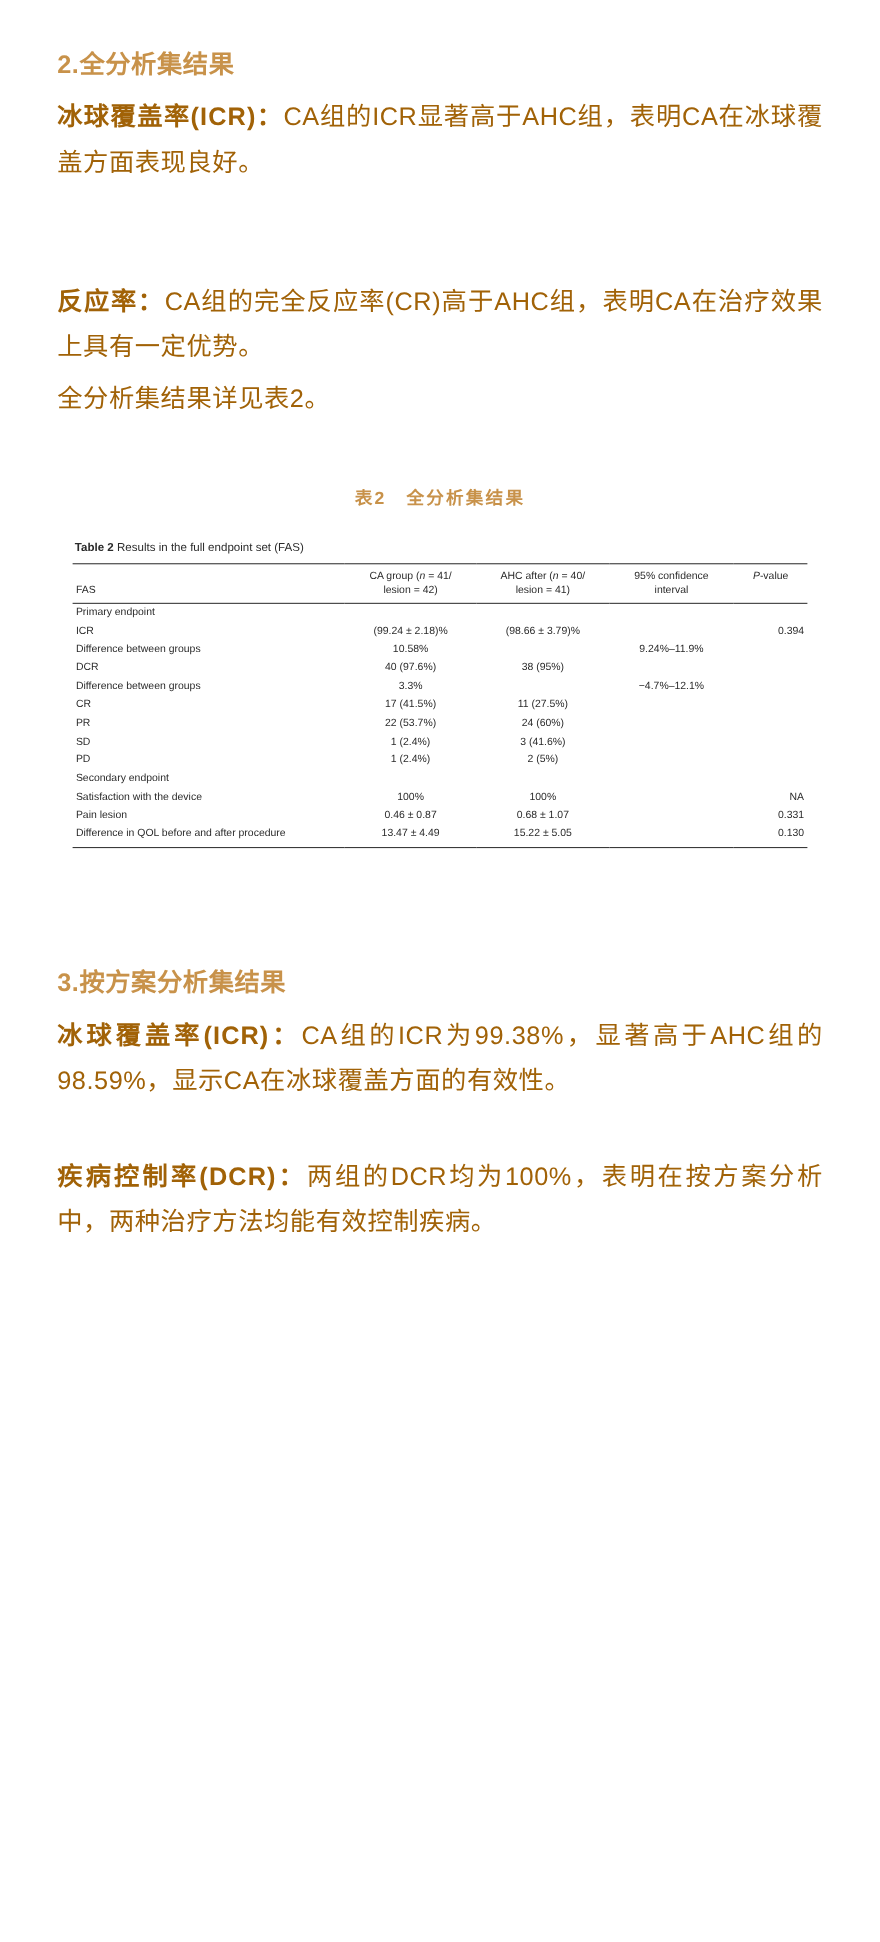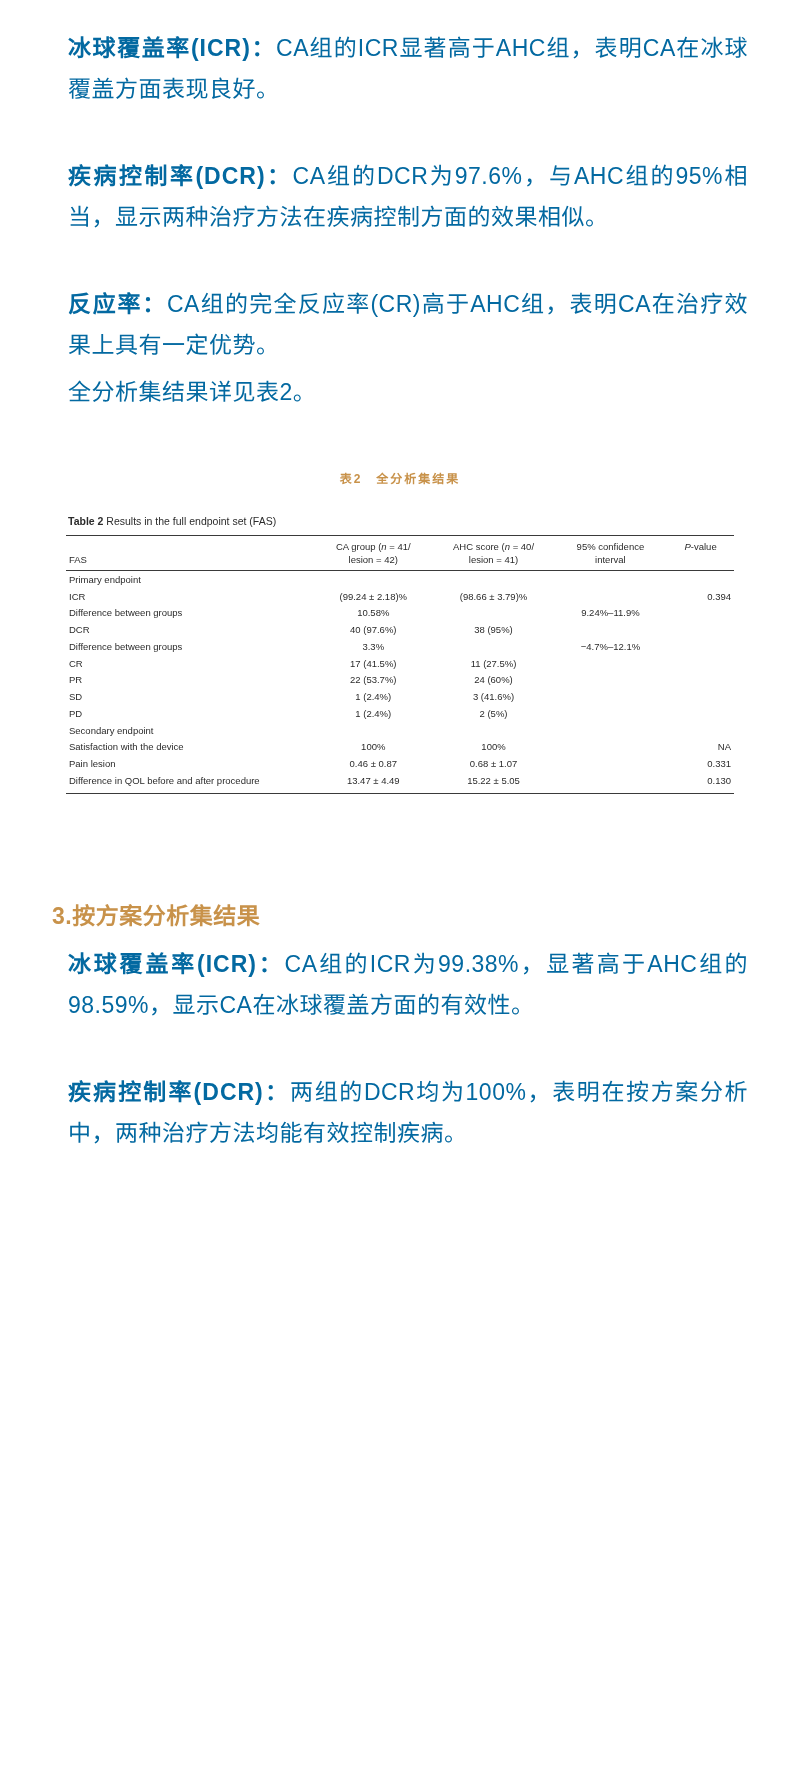--- a/index.html
+++ b/index.html
@@ -25,33 +25,33 @@
     font-size: 23px;
     font-weight: bold;
     color: #c8924a;
     letter-spacing: 0.5px;
     margin: 14px 0 12px 0;
     line-height: 1.4;
   }
   .para {
     font-size: 23px;
     line-height: 1.78;
-    color: #0369a1;
+    color: #a16207;
     letter-spacing: 0.5px;
-    margin: 0 0 6px 16px;
+    margin: 0 0 6px 0;
     text-align: justify;
   }
   .para .lead {
     font-weight: bold;
     letter-spacing: 1px;
   }
   .spacer-lg { height: 40px; }
   .table-caption {
     text-align: center;
-    font-size: 12px;
+    font-size: 16px;
     font-weight: bold;
     color: #c8924a;
     letter-spacing: 2px;
     margin: 10px 0 18px 0;
   }
   
   .table-figure {
     margin: 0 0 0 0;
     padding: 10px 14px 12px 14px;
     background: #ffffff;
@@ -100,30 +100,28 @@
   .ind2 { padding-left: 22px; }
   .ind3 { padding-left: 32px; }
   .nowrap { white-space: nowrap; }
   i.it { font-style: italic; }
 </style>
 </head>
 <body>
 
 <div class="page">
 
+  <h2 class="section-heading">2.全分析集结果</h2>
 
   <p class="para">
     <span class="lead">冰球覆盖率(ICR)：</span><span>CA组的ICR显著高于AHC组，表明CA在冰球覆盖方面表现良好。</span>
   </p>
 
   <div class="spacer-lg"></div>
 
-  <p class="para">
-    <span class="lead">疾病控制率(DCR)：</span><span>CA组的DCR为97.6%，与AHC组的95%相当，显示两种治疗方法在疾病控制方面的效果相似。</span>
-  </p>
 
   <div class="spacer-lg"></div>
 
   <p class="para">
     <span class="lead">反应率：</span><span>CA组的完全反应率(CR)高于AHC组，表明CA在治疗效果上具有一定优势。</span>
   </p>
 
   <p class="para">
     <span>全分析集结果详见表2。</span>
   </p>
@@ -140,21 +138,21 @@
 
     <table class="fas">
       <thead>
         <tr>
           <th class="lbl" style="width:37%;margin-left:40px;">FAS</th>
           <th style="width:18%;">
             <span><span>CA group (</span><i class="it">n</i><span> = 41/</span></span><br>
             <span>lesion = 42)</span>
           </th>
           <th style="width:18%;">
-            <span><span>AHC score (</span><i class="it">n</i><span> = 40/</span></span><br>
+            <span><span>AHC after (</span><i class="it">n</i><span> = 40/</span></span><br>
             <span>lesion = 41)</span>
           </th>
           <th style="width:17%;">
             <span>95% confidence</span><br>
             <span>interval</span>
           </th>
           <th style="width:10%;">
             <i class="it">P</i><span>-value</span>
           </th>
         </tr>

